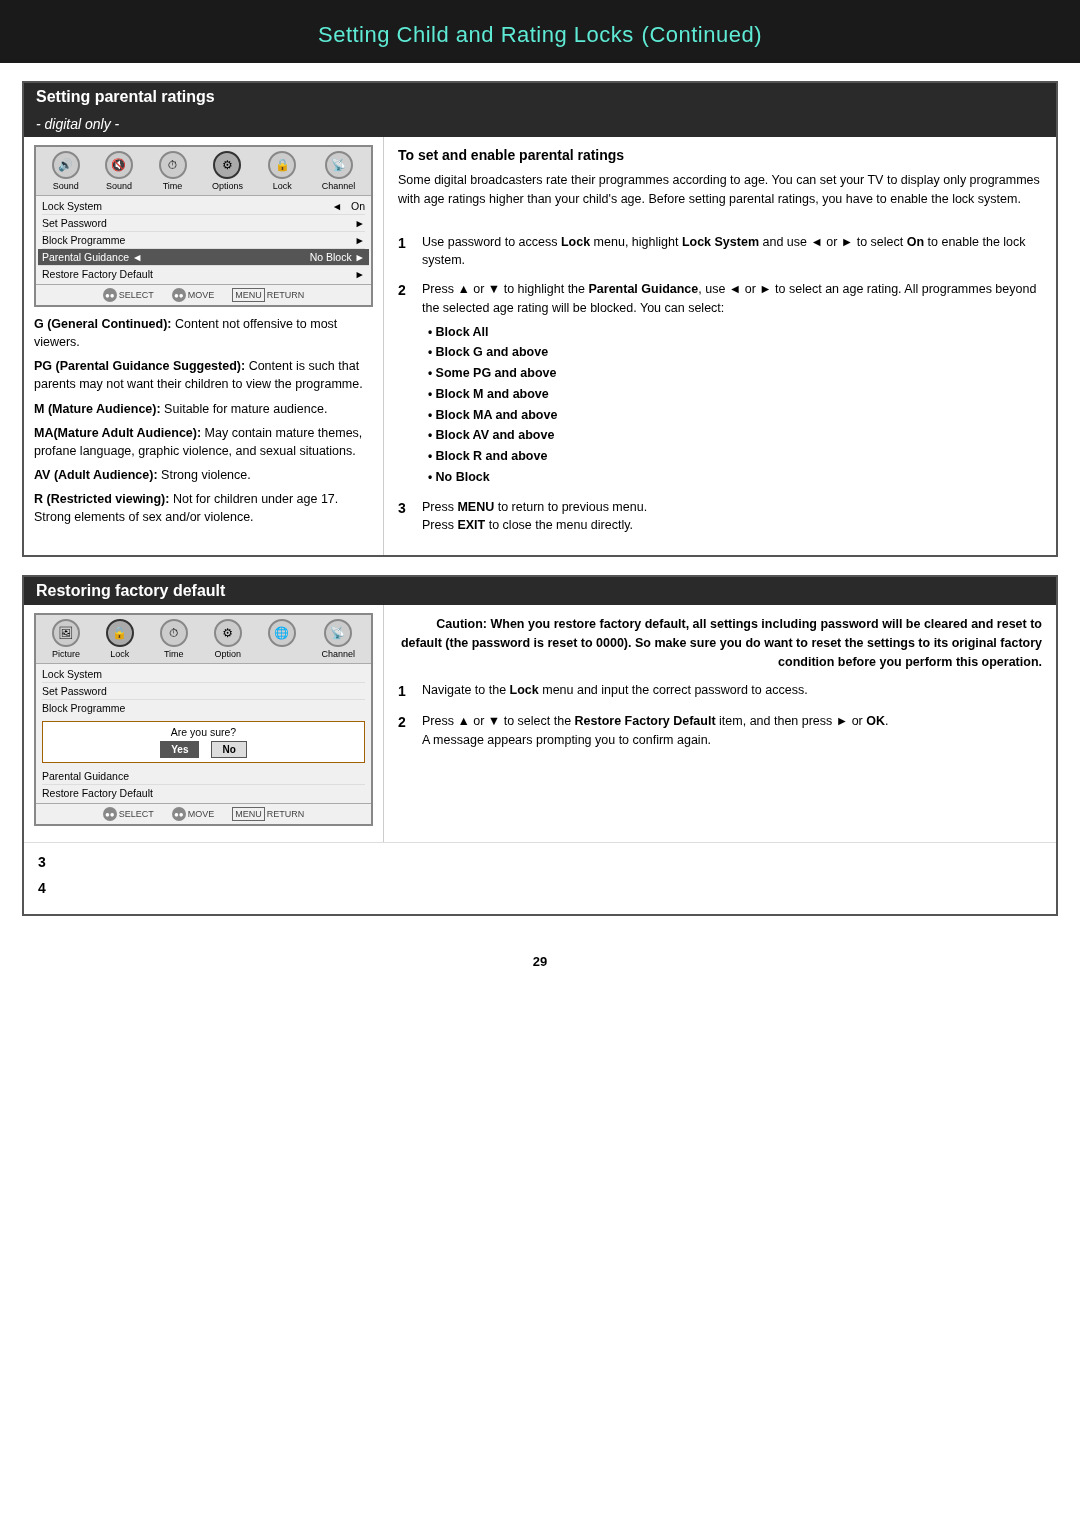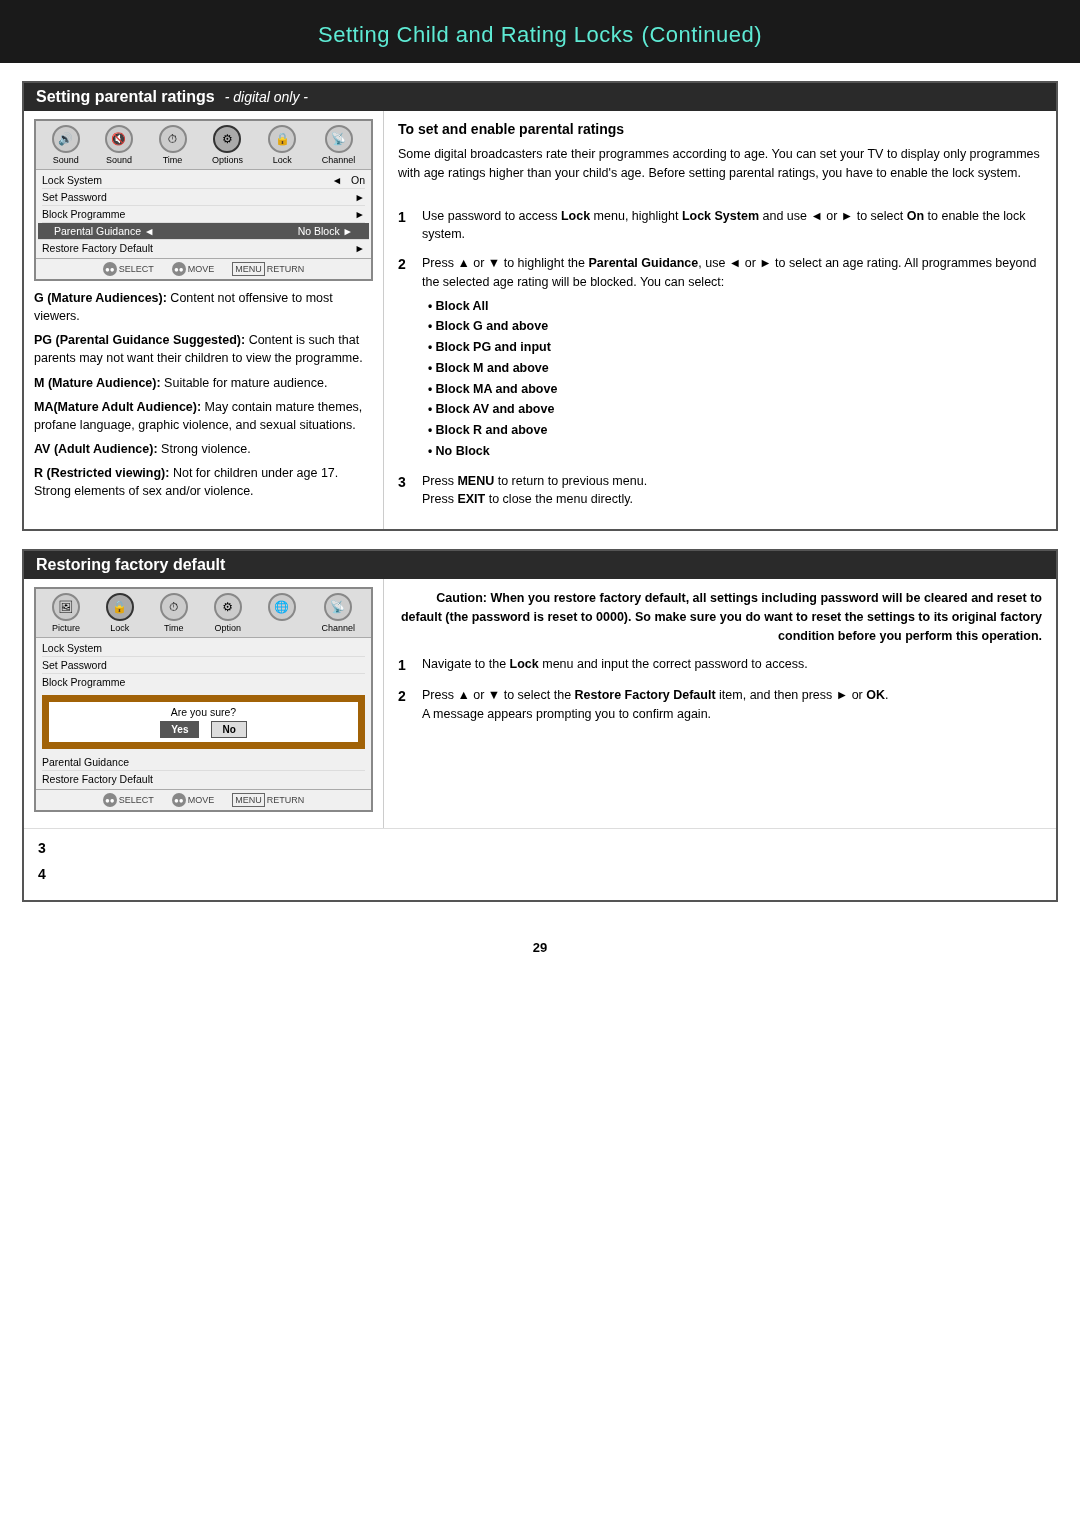--- a/index.html
+++ b/index.html
@@ -39,20 +39,21 @@
 
     .section-title-bar {
       background: #2a2a2a;
       color: #fff;
       font-size: 16px;
       font-weight: bold;
       padding: 5px 12px;
       display: flex;
       align-items: baseline;
       gap: 10px;
+      flex-direction: column;
     }
     .section-title-bar .subtitle {
       font-style: italic;
       font-weight: normal;
       font-size: 14px;
     }
 
     .section-inner {
       display: flex;
       gap: 0;
@@ -110,21 +111,21 @@
       display: flex;
       justify-content: space-between;
       padding: 2px 0;
       font-size: 10.5px;
       border-bottom: 1px solid #ddd;
     }
     .tv-menu-row:last-child { border-bottom: none; }
     .tv-menu-row.highlighted {
       background: #555;
       color: #fff;
-      padding: 2px 16px;
+      padding: 2px 4px;
       margin: 0 -4px;
     }
     .tv-menu-controls {
       display: flex;
       justify-content: center;
       gap: 18px;
       padding: 3px 0;
       border-top: 1px solid #aaa;
       font-size: 9px;
       color: #444;
@@ -209,21 +210,21 @@
     .restore-right {
       flex: 1;
       padding: 10px 14px;
       font-size: 12.5px;
       line-height: 1.5;
     }
 
     
     .tv-menu-dialog {
       background: #fff;
-      border: 7px solid #a16207;
+      border: 1px solid #a16207;
       padding: 4px 8px;
       margin: 3px 0;
       font-size: 10.5px;
       text-align: center;
     }
     .tv-dialog-btns {
       display: flex;
       justify-content: center;
       gap: 12px;
       margin-top: 3px;
@@ -334,21 +335,21 @@
               <span>MOVE</span>
             </div>
             <div class="ctrl-item">
               <span style="font-size:9px;border:1px solid #666;padding:1px 2px;">MENU</span>
               <span>RETURN</span>
             </div>
           </div>
         </div>
 
         <div class="desc-block">
-          <p><span class="label-bold">G (Mature Audiences):</span> Content not offensive to most viewers.</p>
+          <p><span class="label-bold">G (General Continued):</span> Content not offensive to most viewers.</p>
         </div>
         <div class="desc-block">
           <p><span class="label-bold">PG (Parental Guidance Suggested):</span> Content is such that parents may not want their children to view the programme.</p>
         </div>
         <div class="desc-block">
           <p><span class="label-bold">M (Mature Audience):</span> Suitable for mature audience.</p>
         </div>
         <div class="desc-block">
           <p><span class="label-bold">MA(Mature Adult Audience):</span> May contain mature themes, profane language, graphic violence, and sexual situations.</p>
         </div>
@@ -373,21 +374,21 @@
             </div>
           </div>
 
           <div class="step-item">
             <span class="step-num">2</span>
             <div class="step-text">
               Press ▲ or ▼ to highlight the <strong>Parental Guidance</strong>, use ◄ or ► to select an age rating. All programmes beyond the selected age rating will be blocked. You can select:
               <ul>
                 <li>Block All</li>
                 <li>Block G and above</li>
-                <li>Block PG and input</li>
+                <li>Some PG and above</li>
                 <li>Block M and above</li>
                 <li>Block MA and above</li>
                 <li>Block AV and above</li>
                 <li>Block R and above</li>
                 <li>No Block</li>
               </ul>
             </div>
           </div>
 
           <div class="step-item">

